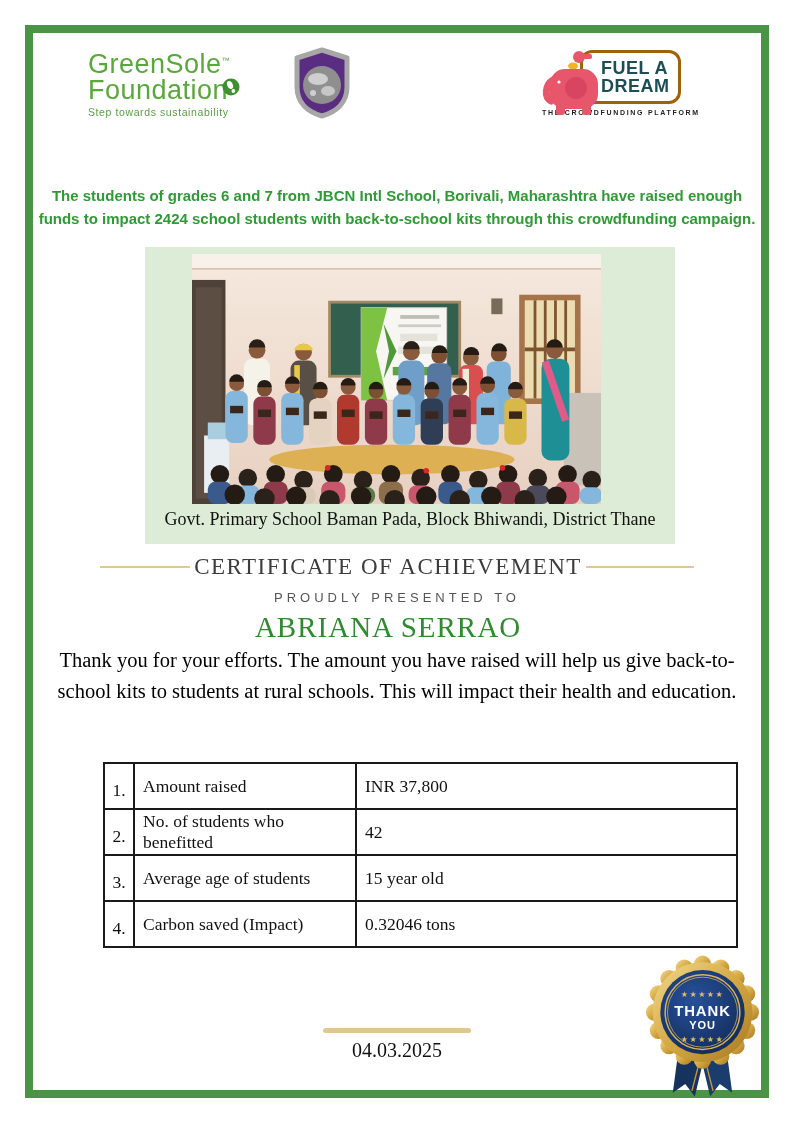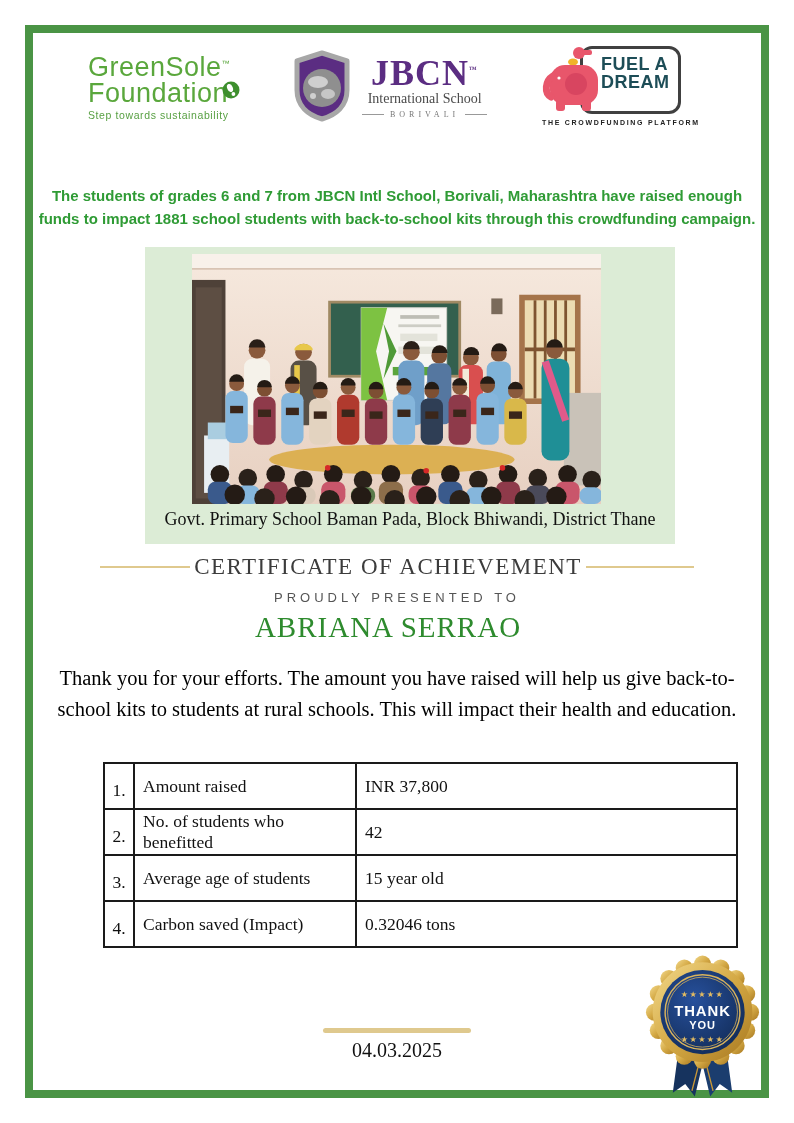--- a/index.html
+++ b/index.html
@@ -24,21 +24,21 @@
   .gs-footo { position:absolute; top:30px; right:16px; }
   .jbcn { display:flex; align-items:center; gap:10px; width:212px; }
   .jbcn-text { text-align:center; }
   .jbcn-acronym { font-size:36px; line-height:34px; font-weight:bold; color:#5b2d82; letter-spacing:1px; }
   .jbcn-tm { font-size:8px; color:#5b2d82; vertical-align:super; }
   .jbcn-line { font-size:14px; color:#4a4a4a; margin-top:1px; }
   .jbcn-city { font-size:8px; color:#777; letter-spacing:4px; margin-top:3px;
     display:flex; align-items:center; gap:6px; justify-content:center; }
   .jbcn-city::before,.jbcn-city::after { content:""; width:22px; height:1px; background:#999; }
   .fuel { position:relative; width:166px; font-family:"Liberation Sans", sans-serif; }
-  .fuel-box { margin-left:40px; border:3px solid #404040; border-radius:12px; padding:6px 8px 20px 18px; display:inline-block; background:#fff; }
+  .fuel-box { margin-left:40px; border:3px solid #a16207; border-radius:12px; padding:6px 8px 6px 18px; display:inline-block; background:#fff; }
   .fuel-word { font-size:18px; line-height:18px; font-weight:800; color:#1d4d57; letter-spacing:0.5px; }
   .fuel-tag { font-size:7px; font-weight:bold; letter-spacing:1.7px; color:#222; margin-top:5px; margin-left:2px; white-space:nowrap; }
   .fuel-elephant { position:absolute; left:2px; top:-6px; }
   
   .intro {
     position:absolute; top:184px; left:36px; right:36px; z-index:2; text-align:center;
     font-family:"Liberation Sans", sans-serif; font-weight:bold;
     font-size:15px; line-height:23px; color:#2f9b35;
   }
   
@@ -48,21 +48,21 @@
   
   .title-row { position:absolute; top:554px; left:0; right:0; z-index:2;
     display:flex; align-items:center; justify-content:center; gap:4px; }
   .title-line { height:2px; background:#dfc98e; }
   .title-line.l { width:90px; } .title-line.r { width:108px; }
   .cert-title { font-size:23px; color:#3c3c3c; letter-spacing:1.5px; white-space:nowrap; }
   .presented { position:absolute; top:590px; left:0; right:0; z-index:2; text-align:center;
     font-family:"Liberation Sans", sans-serif; font-size:13px; letter-spacing:4px; color:#555; }
   .recipient { position:absolute; top:611px; left:0; right:18px; z-index:2; text-align:center;
     font-size:29px; color:#2e8b2e; letter-spacing:1px; }
-  .message { position:absolute; top:663px; left:20px; right:20px; z-index:2; text-align:center;
+  .message { position:absolute; top:645px; left:20px; right:20px; z-index:2; text-align:center;
     font-size:20.5px; line-height:31px; color:#000; }
   
   .stats { position:absolute; left:103px; top:762px; z-index:2;
     border-collapse:collapse; font-size:17.5px; color:#111; }
   .stats td { border:2px solid #1a1a1a; height:46px; vertical-align:middle; }
   .stats td.c-num { width:30px; text-align:center; padding-top:8px; }
   .stats td.c-label { width:222px; padding-left:8px; }
   .stats td.c-value { width:381px; padding-left:8px; }
   
   .date-block { position:absolute; top:1028px; left:0; right:0; z-index:2; text-align:center; }
@@ -91,25 +91,20 @@
     </div>
 
     <div class="jbcn">
       <svg width="60" height="74" viewBox="0 0 60 74">
         <path d="M30,4 L55,12 V41 C55,57 44,66 30,70 C16,66 5,57 5,41 V12 Z" fill="#5b2d82" stroke="#a7a7a7" stroke-width="5" stroke-linejoin="round"></path>
         <circle cx="30" cy="39" r="19" fill="#8f8f8f"></circle>
         <ellipse cx="26" cy="33" rx="10" ry="6" fill="#cfcfcf"></ellipse>
         <ellipse cx="36" cy="45" rx="7" ry="5" fill="#c6c6c6"></ellipse>
         <circle cx="21" cy="47" r="3" fill="#cfcfcf"></circle>
       </svg>
-      <div class="jbcn-text">
-        <div class="jbcn-acronym"><span>JBCN</span><span class="jbcn-tm">™</span></div>
-        <div class="jbcn-line">International School</div>
-        <div class="jbcn-city">BORIVALI</div>
-      </div>
     </div>
 
     <div class="fuel">
       <div class="fuel-box">
         <div class="fuel-word">FUEL A</div>
         <div class="fuel-word">DREAM</div>
       </div>
       <svg class="fuel-elephant" width="62" height="74" viewBox="0 0 62 74">
         <circle cx="37" cy="13" r="6" fill="#e8566b"></circle>
         <rect x="40" y="10" width="10" height="5" rx="2" fill="#e8566b"></rect>
@@ -120,21 +115,21 @@
         <path d="M11,36 C3,41 2,53 9,57" stroke="#e8566b" stroke-width="7" fill="none" stroke-linecap="round"></path>
         <circle cx="34" cy="44" r="11" fill="#d84560"></circle>
         <circle cx="17" cy="38" r="1.6" fill="#ffffff"></circle>
       </svg>
       <div class="fuel-tag">THE CROWDFUNDING PLATFORM</div>
     </div>
   </div>
 
   <div class="intro">
     <div>The students of grades 6 and 7 from JBCN Intl School, Borivali, Maharashtra have raised enough</div>
-    <div>funds to impact 1881 school students with back-to-school kits through this crowdfunding campaign.</div>
+    <div>funds to impact 2424 school students with back-to-school kits through this crowdfunding campaign.</div>
   </div>
 
   <div class="photo-box">
     <div class="photo-frame">
       <svg width="409" height="250" viewBox="0 0 440 270" preserveAspectRatio="none">
         <defs>
           <linearGradient id="wallG" x1="0" y1="0" x2="0" y2="1">
             <stop offset="0" stop-color="#f6e9de"></stop>
               <stop offset="1" stop-color="#e7d0c1"></stop>
           </linearGradient>

